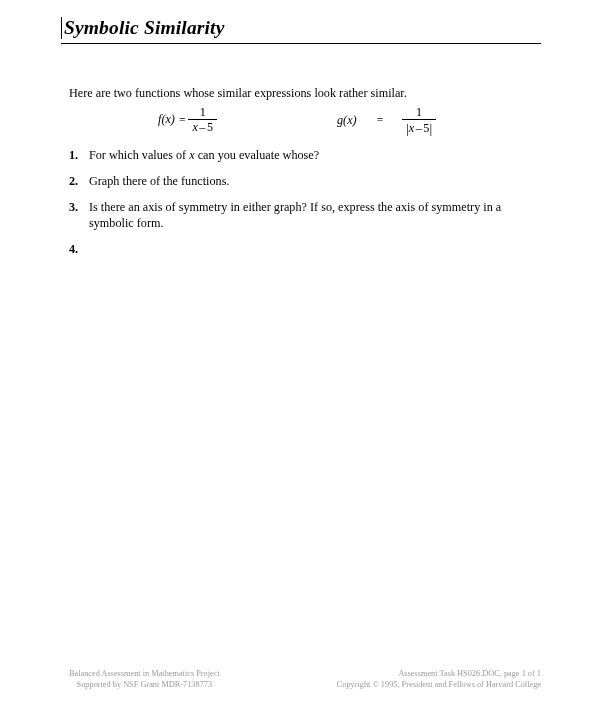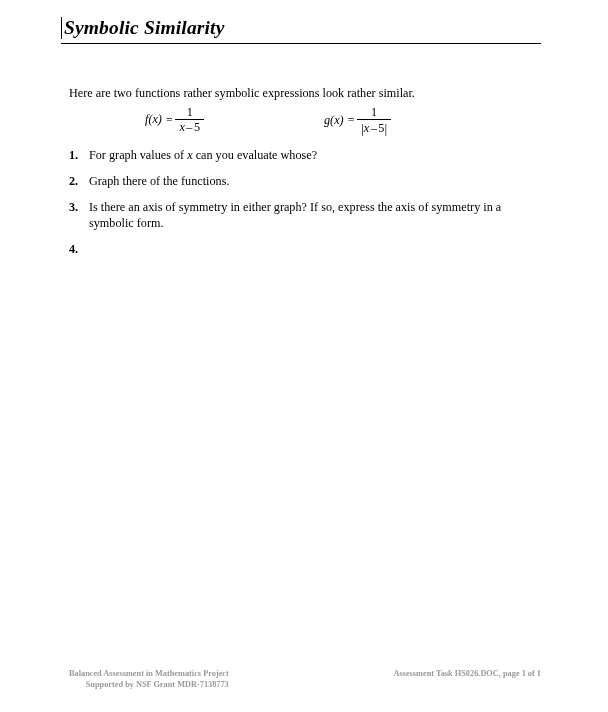--- a/index.html
+++ b/index.html
@@ -78,23 +78,24 @@
     top: 101px;
     width: 470px;
     height: 40px;
   }
   .formula {
     position: absolute;
     display: flex;
     align-items: center;
     font-size: 12.2px;
     font-style: italic;
+    margin-left: 13px;
   }
   .formula.f1 { left: 76px; top: 5px; }
-  .formula.f2 { left: 255px; top: 5px; }
+  .formula.f2 { left: 255px; top: 5px; gap: 16px; }
 
   .fn-name {
     font-style: italic;
     font-size: 12.2px;
     white-space: nowrap;
   }
   .eq-sign {
     font-style: normal;
     padding: 0 3px 0 4px;
     font-size: 11.5px;
@@ -169,44 +170,42 @@
     top: 669px;
     width: 472px;
     color: #9a9a9a;
     font-size: 8.3px;
     line-height: 10.6px;
   }
   .footer-left {
     position: absolute;
     left: 0;
     top: 0;
+    text-align: center;
+  }
+  .footer-right {
+    position: absolute;
+    right: 0;
+    top: 0;
     text-align: right;
-    font-weight: bold;
-  }
-  .footer-right {
-    position: absolute;
-    right: 0;
-    top: 0;
-    text-align: right;
-    font-weight: bold;
   }
   .footer div { white-space: nowrap; }
 </style>
 </head>
 <body>
 
 <div class="page">
 
   <div class="title-block">
     <div class="title-caret"></div>
     <h1 class="doc-title">Symbolic Similarity</h1>
     <div class="title-rule"></div>
   </div>
 
-  <p class="intro">Here are two functions rather symbolic expressions look rather similar.</p>
+  <p class="intro">Here are two functions whose similar expressions look rather similar.</p>
 
   <div class="formula-row">
 
     <div class="formula f1">
       <span class="fn-name">f(x)</span>
       <span class="eq-sign">=</span>
       <span class="frac">
         <span class="num">1</span>
         <span class="bar"></span>
         <span class="den"><span>x</span><span class="op">–</span><span class="num-lit">5</span></span>
@@ -222,21 +221,21 @@
         <span class="den"><span class="abs-bar">|</span><span>x</span><span class="op">–</span><span class="num-lit">5</span><span class="abs-bar">|</span></span>
       </span>
     </div>
 
   </div>
 
   <div class="qlist">
 
     <div class="qitem">
       <span class="qnum">1.</span>
-      <span class="qtext"><span>For graph values of </span><span class="var">x</span><span> can you evaluate whose?</span></span>
+      <span class="qtext"><span>For which values of </span><span class="var">x</span><span> can you evaluate whose?</span></span>
     </div>
 
     <div class="qitem">
       <span class="qnum">2.</span>
       <span class="qtext">Graph there of the functions.</span>
     </div>
 
     <div class="qitem">
       <span class="qnum">3.</span>
       <span class="qtext">Is there an axis of symmetry in either graph? If so, express the axis of symmetry in a symbolic form.</span>
@@ -248,16 +247,17 @@
 
   </div>
 
   <div class="footer">
     <div class="footer-left">
       <div>Balanced Assessment in Mathematics Project</div>
       <div>Supported by NSF Grant MDR-7138773</div>
     </div>
     <div class="footer-right">
       <div>Assessment Task HS026.DOC, page 1 of 1</div>
+      <div>Copyright © 1995, President and Fellows of Harvard College</div>
     </div>
   </div>
 
 </div>
 
 </body></html>

